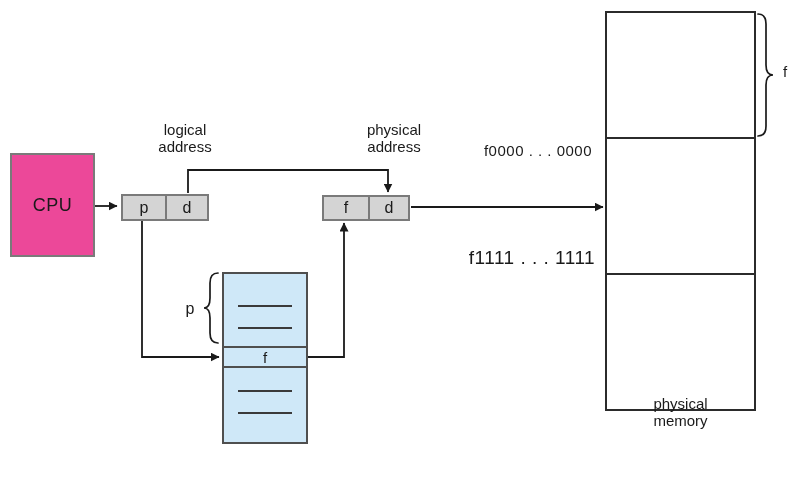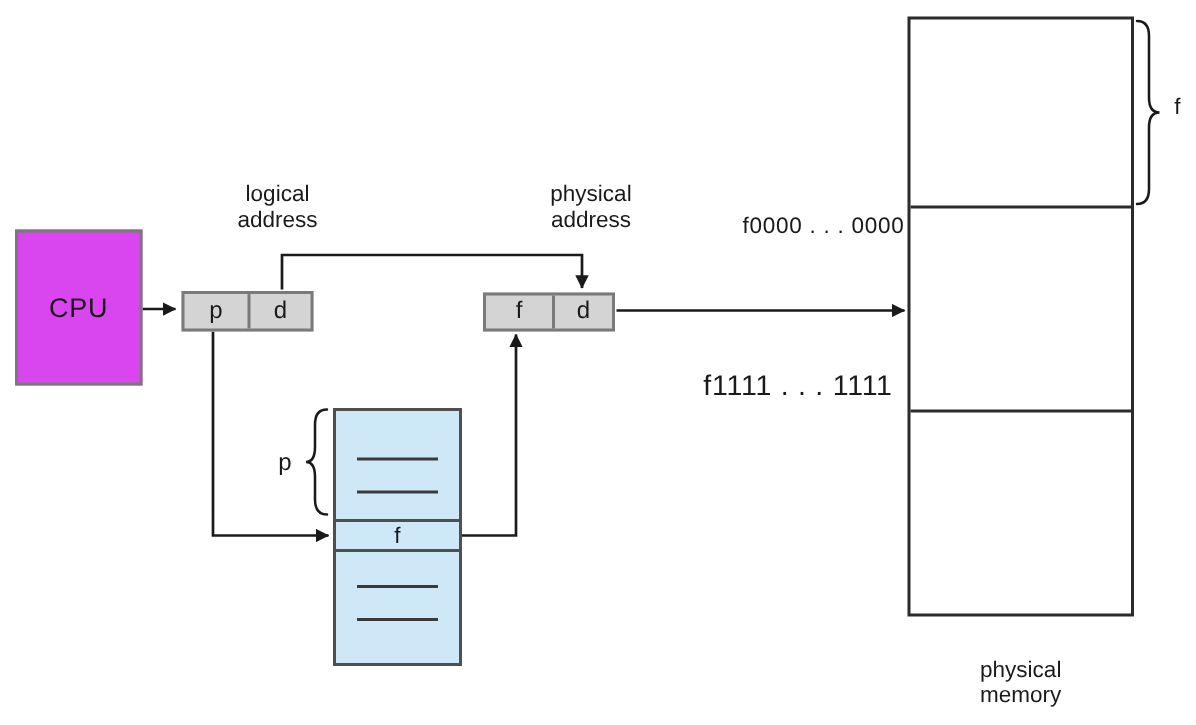--- a/index.html
+++ b/index.html
@@ -18,21 +18,21 @@
   }
   #wires {
     position: absolute;
     left: 0; top: 0;
     width: 797px; height: 483px;
   }
   .abs { position: absolute; box-sizing: border-box; }
 
   
   .graybox {
-    background: #d946ef;
+    background: #ec4899;
     border: 2px solid #7a7a7a;
   }
   .cpu {
     left: 10px; top: 153px; width: 85px; height: 104px;
     display: flex; align-items: center; justify-content: center;
     font-size: 18px;
     letter-spacing: 0.5px;
   }
   .addr-box {
     display: flex;
@@ -53,26 +53,26 @@
   .physical-box .cell-d { flex: 1; }
 
   
   .label {
     text-align: center;
     font-size: 15px;
     line-height: 1.12;
   }
   .lbl-logical  { left: 146px; top: 122px; width: 78px; }
   .lbl-physical { left: 355px; top: 122px; width: 78px; }
-  .lbl-addr-start { left: 479px; top: 143px; width: 140px; font-size: 15px; letter-spacing: 0.5px; white-space: nowrap; }
+  .lbl-addr-start { left: 468px; top: 143px; width: 140px; font-size: 15px; letter-spacing: 0.5px; white-space: nowrap; }
   .lbl-addr-end   { left: 462px; top: 247px; width: 140px; font-size: 19px; letter-spacing: 0.5px; white-space: nowrap; }
   .lbl-p { left: 180px; top: 300px; width: 20px; font-size: 16px; }
   .lbl-f { left: 776px; top: 64px; width: 18px; font-size: 15px; }
   .lbl-pagetable { left: 215px; top: 451px; width: 100px; }
-  .lbl-physmem   { left: 635px; top: 439px; width: 91px; }
+  .lbl-physmem   { left: 635px; top: 396px; width: 91px; }
 
   
   .page-table {
     left: 222px; top: 272px; width: 86px; height: 172px;
     background: #cfe8f8;
     border: 2px solid #4f4f4f;
   }
   .pt-line {
     position: absolute;
     left: 14px; width: 54px; height: 2px;

